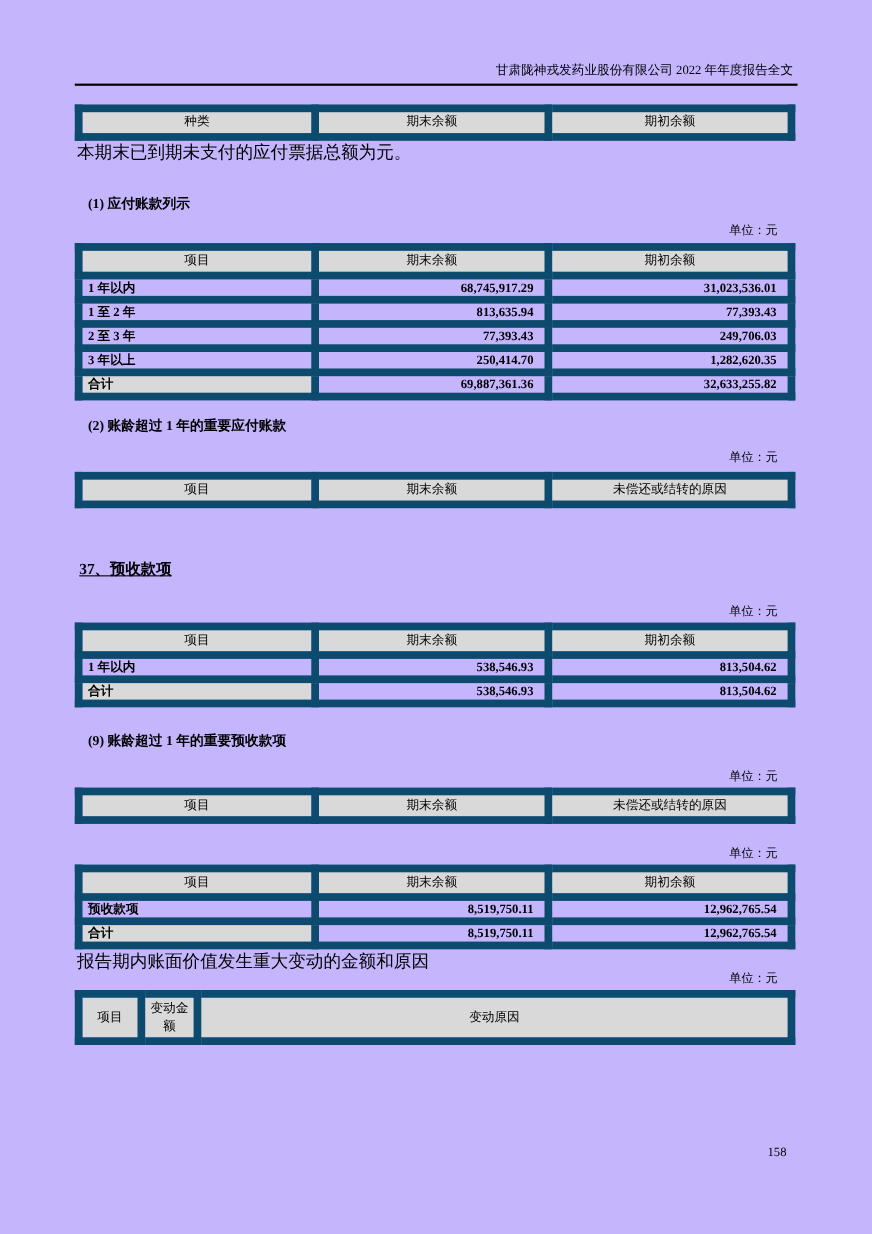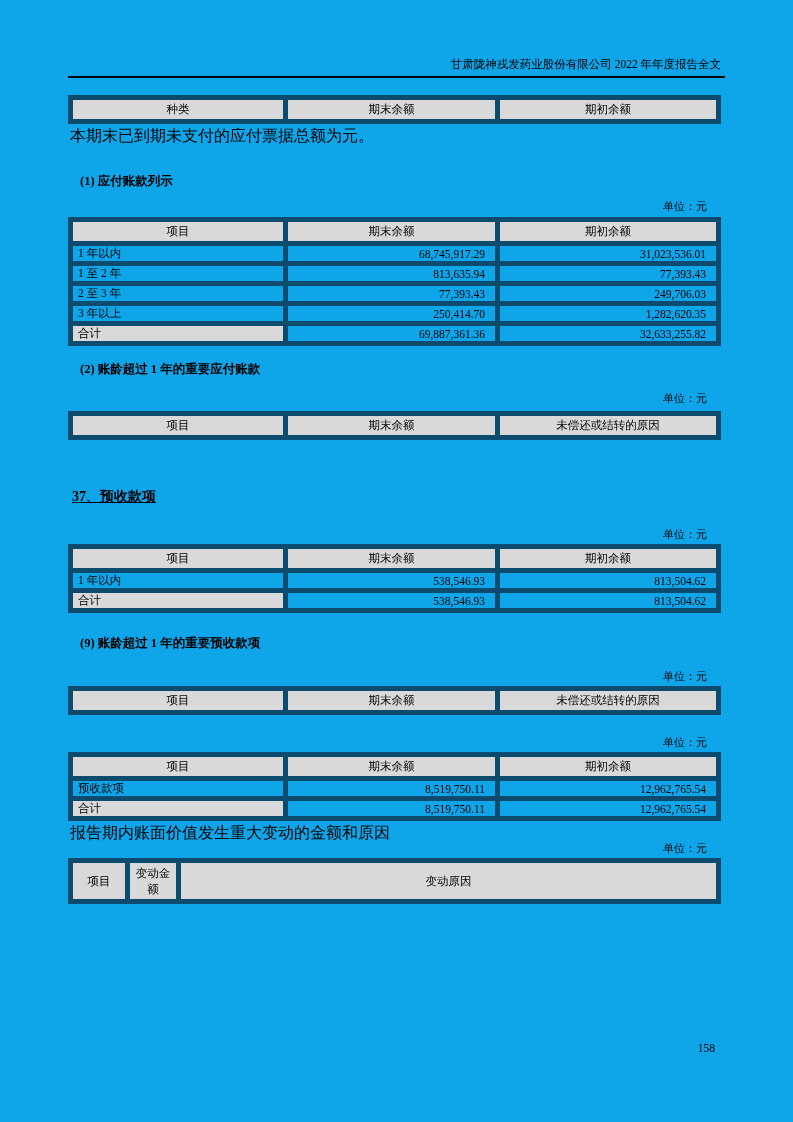--- a/index.html
+++ b/index.html
@@ -1,21 +1,21 @@
 <!DOCTYPE html>
 <html><head>
 <meta charset="utf-8">
 <style>
   * { margin: 0; padding: 0; box-sizing: border-box; }
   html, body { background: #9e9e9e; }
   .page {
     position: relative;
     width: 793px;
     height: 1122px;
-    background: #0ea5e9;
+    background: #c4b5fd;
     font-family: "Liberation Serif", "DejaVu Serif", serif;
     color: #000000;
     overflow: hidden;
   }
   .content { margin: 0 68px; width: 657px; }
 
   .doc-header {
     padding-top: 57px;
     text-align: right;
     font-size: 11.5px;
@@ -24,30 +24,30 @@
   }
   .header-rule { border-bottom: 2px solid #000; margin-top: 4px; }
 
   table.tbl {
     width: 648px;
     border-collapse: collapse;
     table-layout: fixed;
     font-size: 11.5px;
     border: 1.5px solid #000;
   }
-  .tbl th, .tbl td { border: 5px solid #0c4a6e; vertical-align: middle; overflow: hidden; }
+  .tbl th, .tbl td { border: 7px solid #0c4a6e; vertical-align: middle; overflow: hidden; }
   .tbl th {
     background: #d9d9d9;
     font-weight: normal;
     text-align: center;
     height: 23px;
     line-height: 15px;
     padding: 2px;
   }
-  .tbl td { height: 20px; padding: 0 2px; }
+  .tbl td { height: 20px; padding: 0 2px; font-weight: bold; }
   .tbl td.c0 { text-align: left; padding-left: 5px; }
   .tbl td.num { text-align: right; padding-right: 10px; }
   .tbl td.shade { background: #d9d9d9; }
 
   table.tbl-change th { height: 38px; line-height: 16px; padding: 2px 1px; }
 
   .unit {
     width: 648px;
     text-align: right;
     padding-right: 9px;

